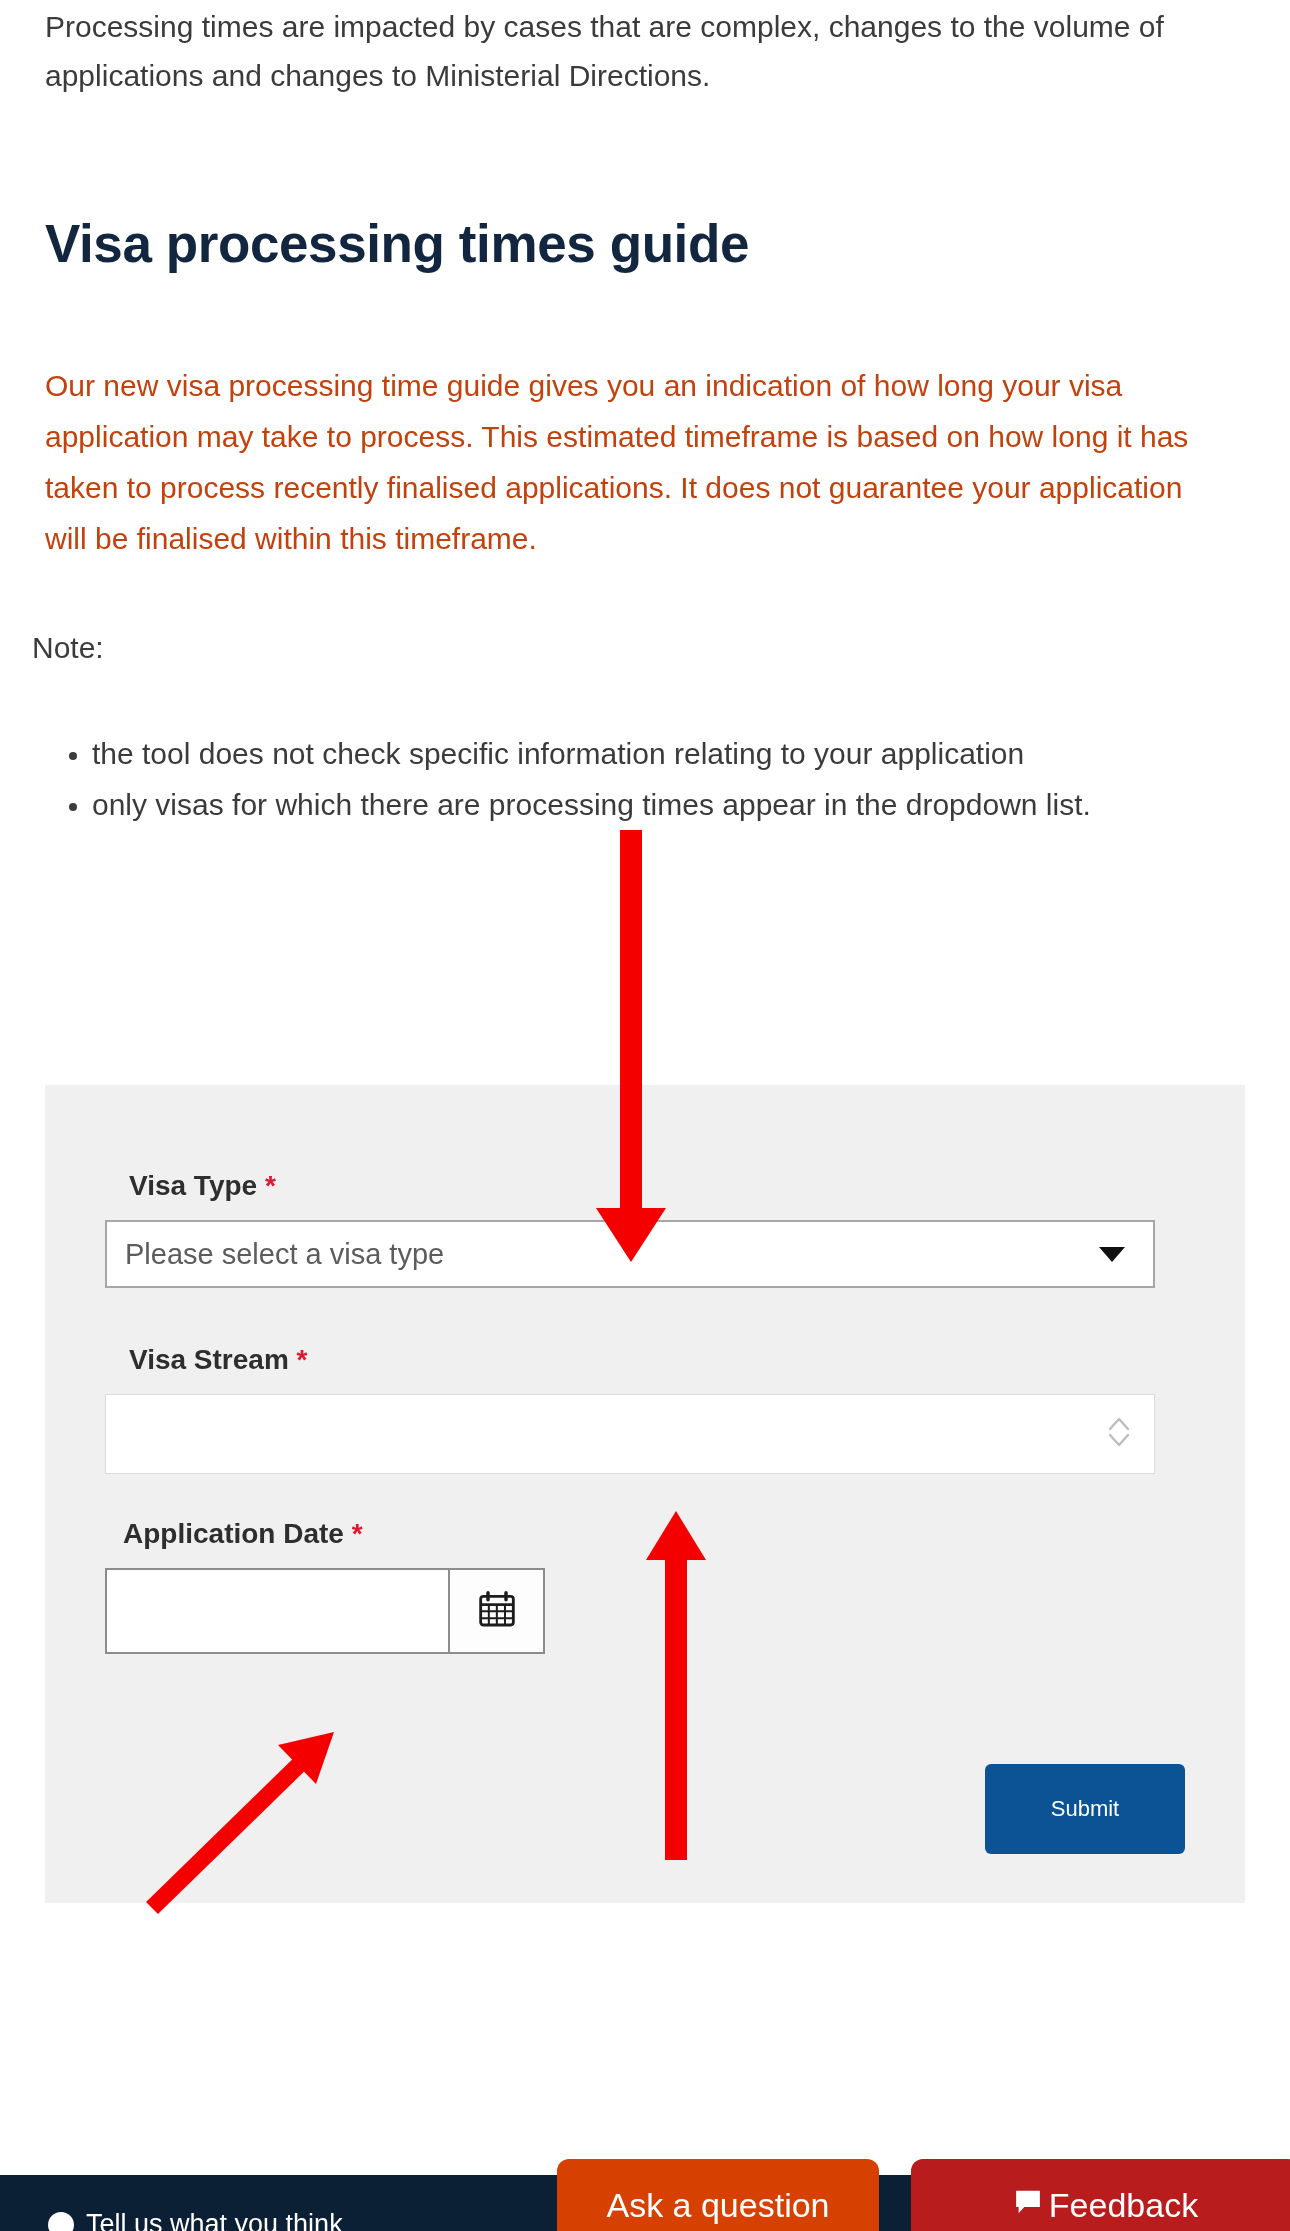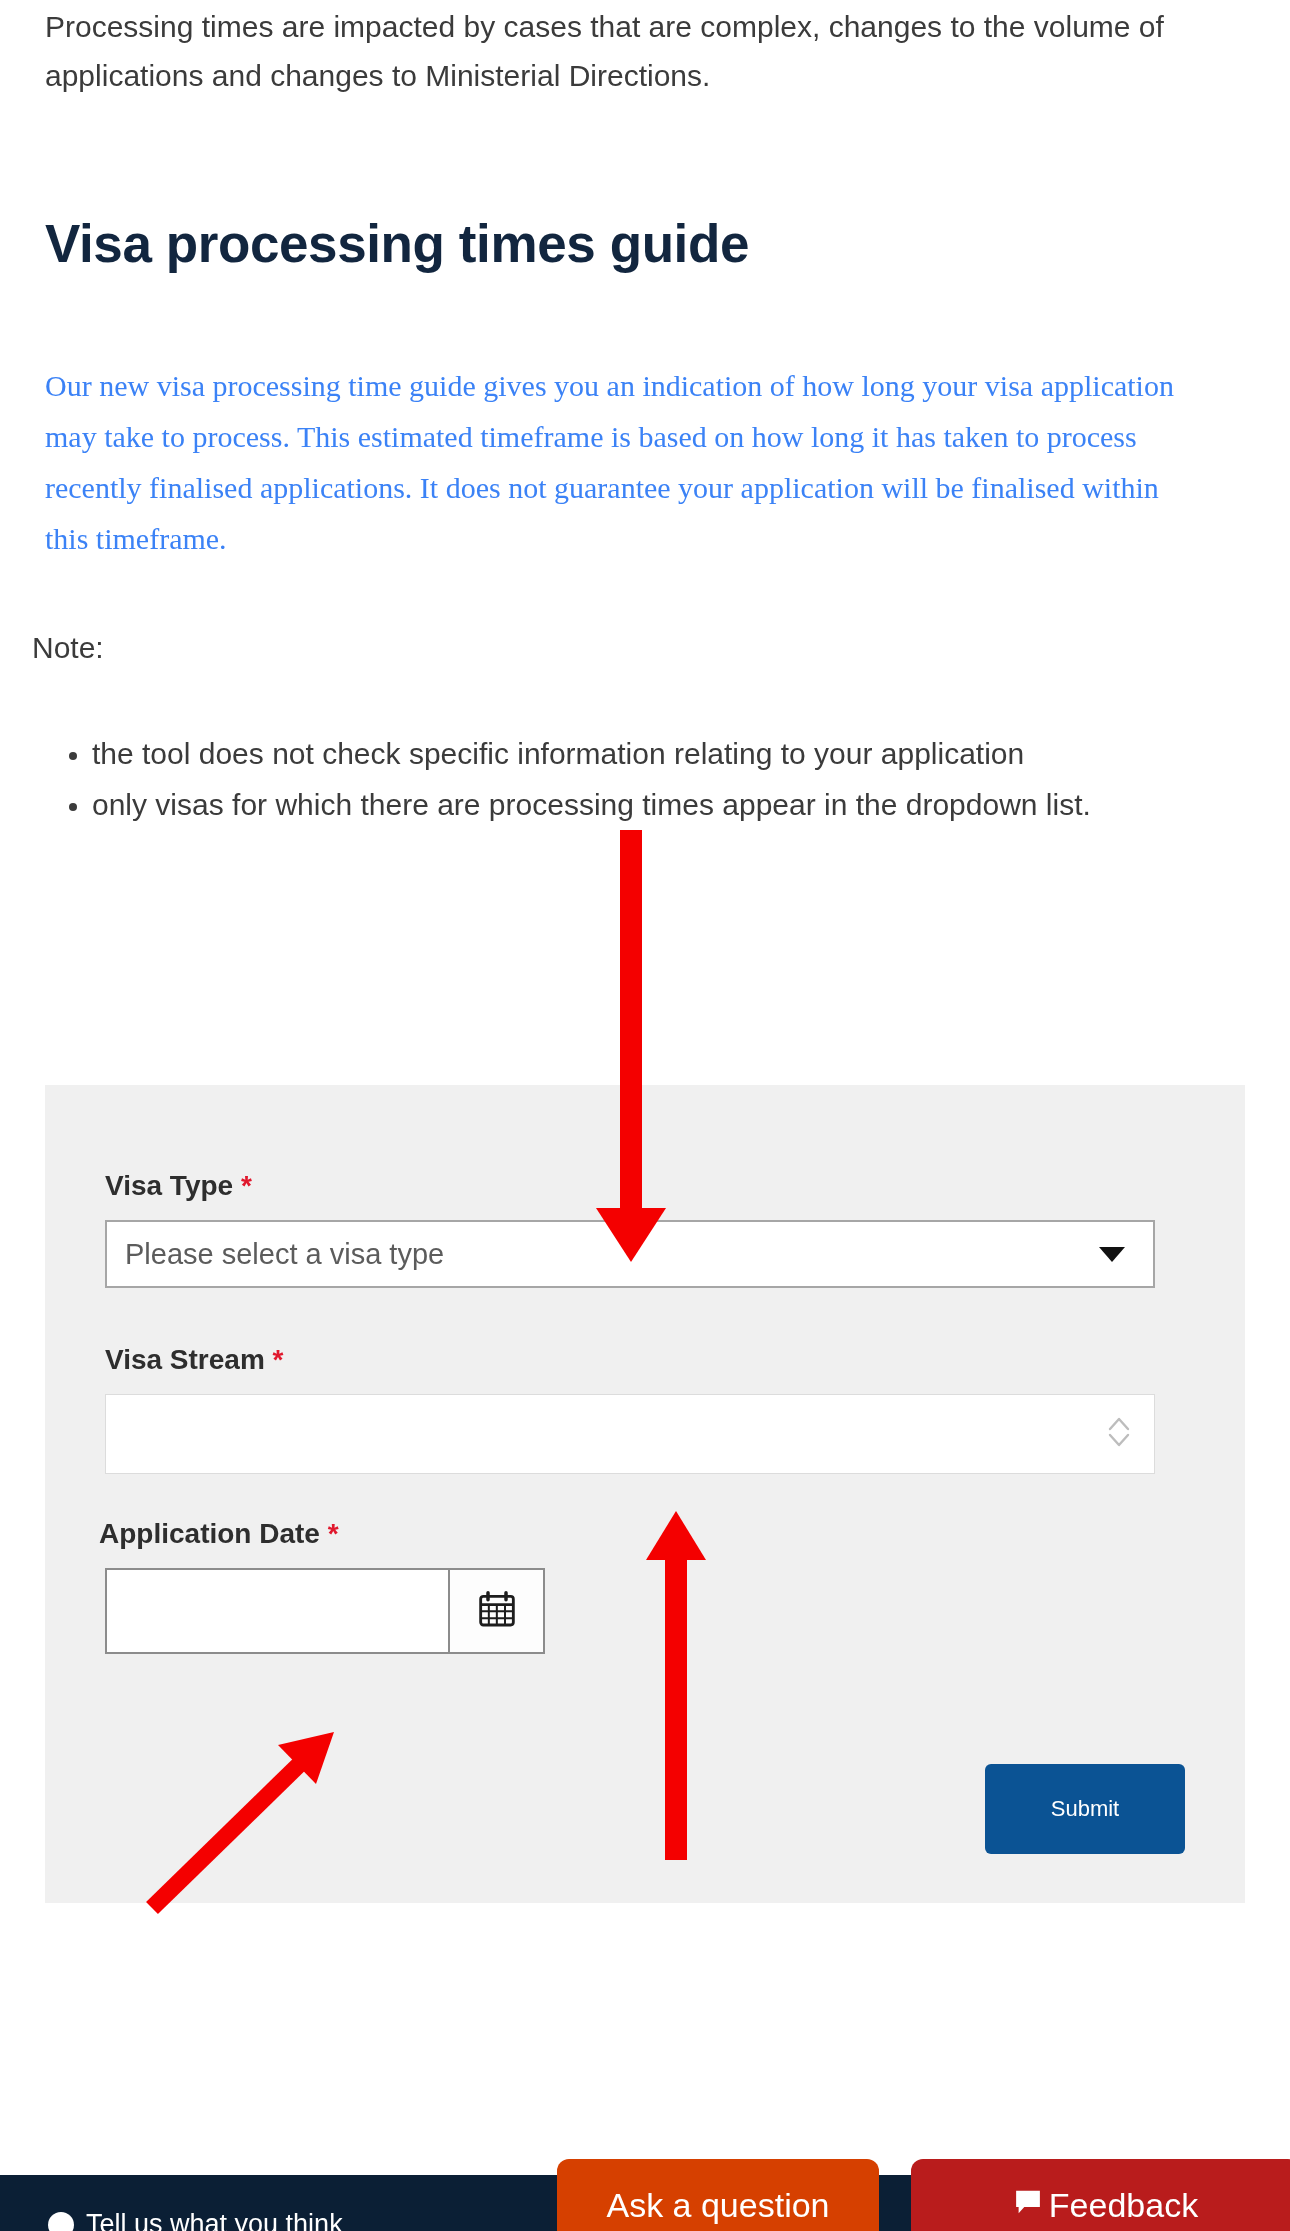--- a/index.html
+++ b/index.html
@@ -40,22 +40,21 @@
     margin-top: 22px;
   }
 
   
   .body-copy {
     position: absolute;
     left: 45px; top: 330px;
     width: 1160px;
     font-size: 30px;
     line-height: 51px;
-    color: #3b82f6;
-    font-family: Liberation Serif, serif;
+    color: #c2410c;
   }
 
   .note-label {
     position: absolute;
     left: 32px; top: 625px;
     font-size: 30px;
     line-height: 46px;
     color: #3b3b3b;
   }
 
@@ -79,20 +78,21 @@
     width: 1200px; height: 818px;
     background: #f0f0f0;
   }
 
   .field-label {
     position: absolute;
     font-size: 28px;
     font-weight: 700;
     color: #2e2e2e;
     white-space: nowrap;
+    margin-left: 24px;
   }
   .req-star { color: #e0182d; font-weight: 700; }
 
   .visa-type-label { left: 105px; top: 1170px; }
   .visa-stream-label { left: 105px; top: 1344px; }
   .app-date-label { left: 99px; top: 1518px; }
 
   
   .select-control {
     position: absolute;

